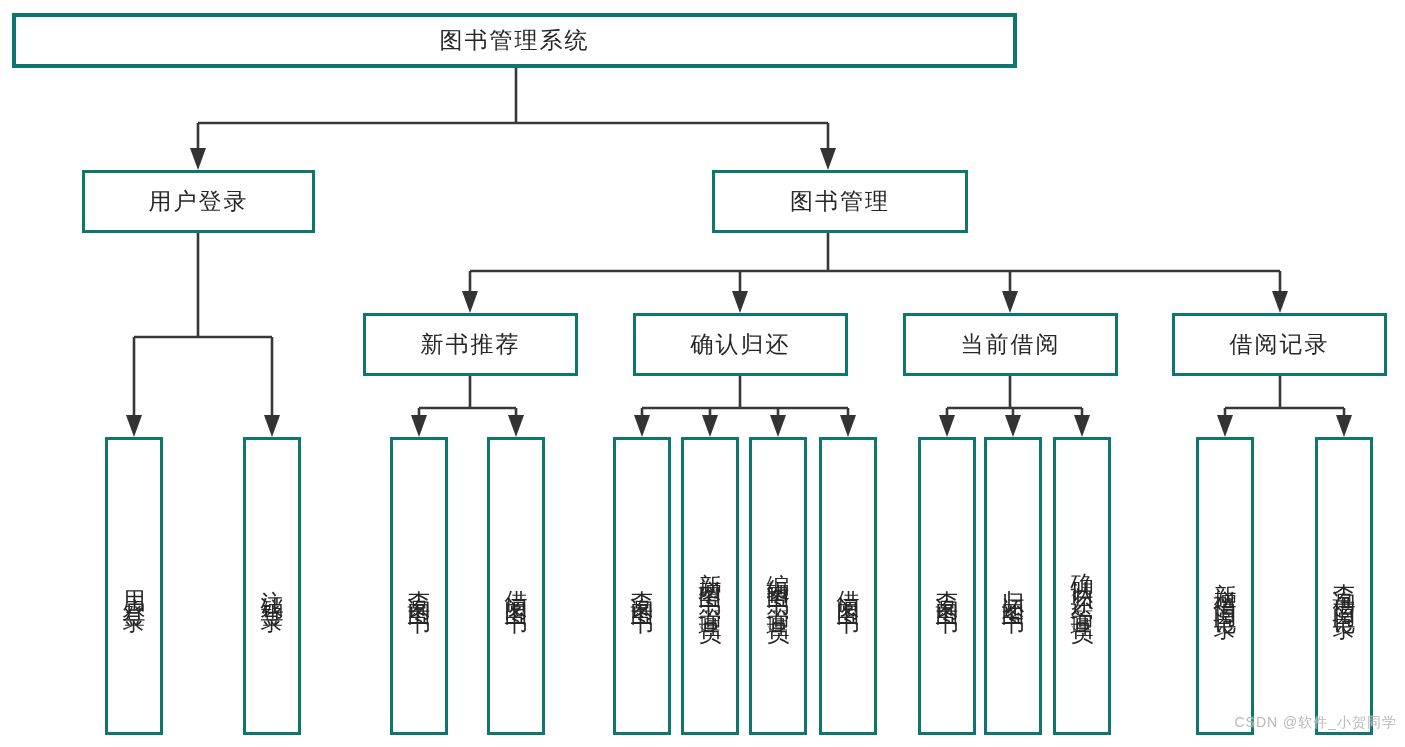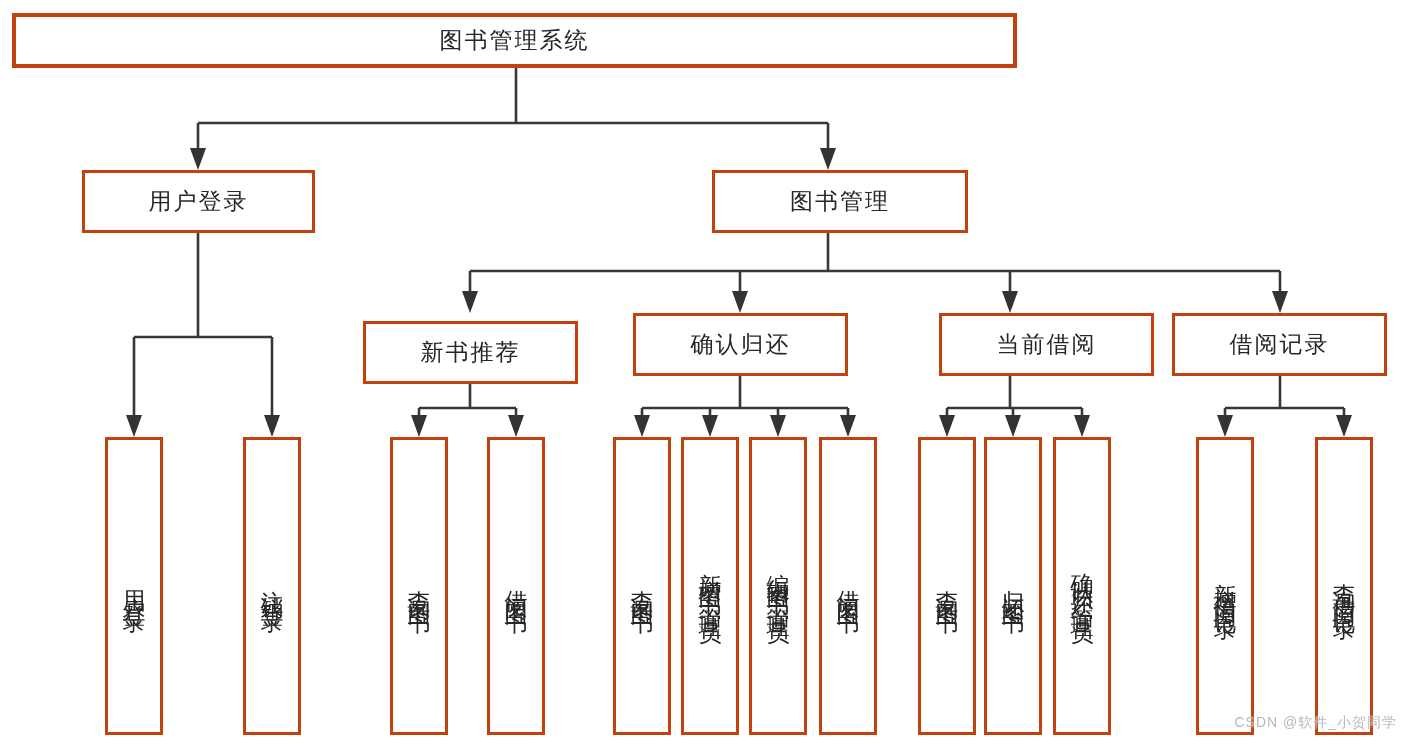--- a/index.html
+++ b/index.html
@@ -17,21 +17,21 @@
   }
   svg.wires {
     position: absolute;
     left: 0;
     top: 0;
     z-index: 1;
   }
   .box {
     position: absolute;
     box-sizing: border-box;
-    border: 3px solid #c2410c;
+    border: 3px solid #0f766e;
     background: #ffffff;
     color: #262626;
     display: flex;
     align-items: center;
     justify-content: center;
     text-align: center;
     z-index: 2;
     font-size: 23px;
     letter-spacing: 2px;
     line-height: 1;
@@ -127,23 +127,23 @@
       <path d="M1217 415 L1233 415 L1225 437 Z"></path>
       <path d="M1336 415 L1352 415 L1344 437 Z"></path>
     </g>
   </svg>
 
   <div class="box root" style="left:12px; top:13px; width:1005px; height:55px;">图书管理系统</div>
 
   <div class="box" style="left:82px; top:170px; width:233px; height:63px;">用户登录</div>
   <div class="box" style="left:712px; top:170px; width:256px; height:63px;">图书管理</div>
 
-  <div class="box" style="left:363px; top:313px; width:215px; height:63px;margin-top:8px;">新书推荐</div>
+  <div class="box" style="left:363px; top:313px; width:215px; height:63px;">新书推荐</div>
   <div class="box" style="left:633px; top:313px; width:215px; height:63px;">确认归还</div>
-  <div class="box" style="left:903px; top:313px; width:215px; height:63px;margin-left:36px;">当前借阅</div>
+  <div class="box" style="left:903px; top:313px; width:215px; height:63px;">当前借阅</div>
   <div class="box" style="left:1172px; top:313px; width:215px; height:63px;">借阅记录</div>
 
   <div class="box vbox" style="left:105px; top:437px; width:58px; height:298px;">用户登录</div>
   <div class="box vbox" style="left:243px; top:437px; width:58px; height:298px;">注销登录</div>
 
   <div class="box vbox" style="left:390px; top:437px; width:58px; height:298px;">查询图书</div>
   <div class="box vbox" style="left:487px; top:437px; width:58px; height:298px;">借阅图书</div>
 
   <div class="box vbox" style="left:613px; top:437px; width:58px; height:298px;">查询图书</div>
   <div class="box vbox" style="left:681px; top:437px; width:58px; height:298px;">新增图书（管理员）</div>

